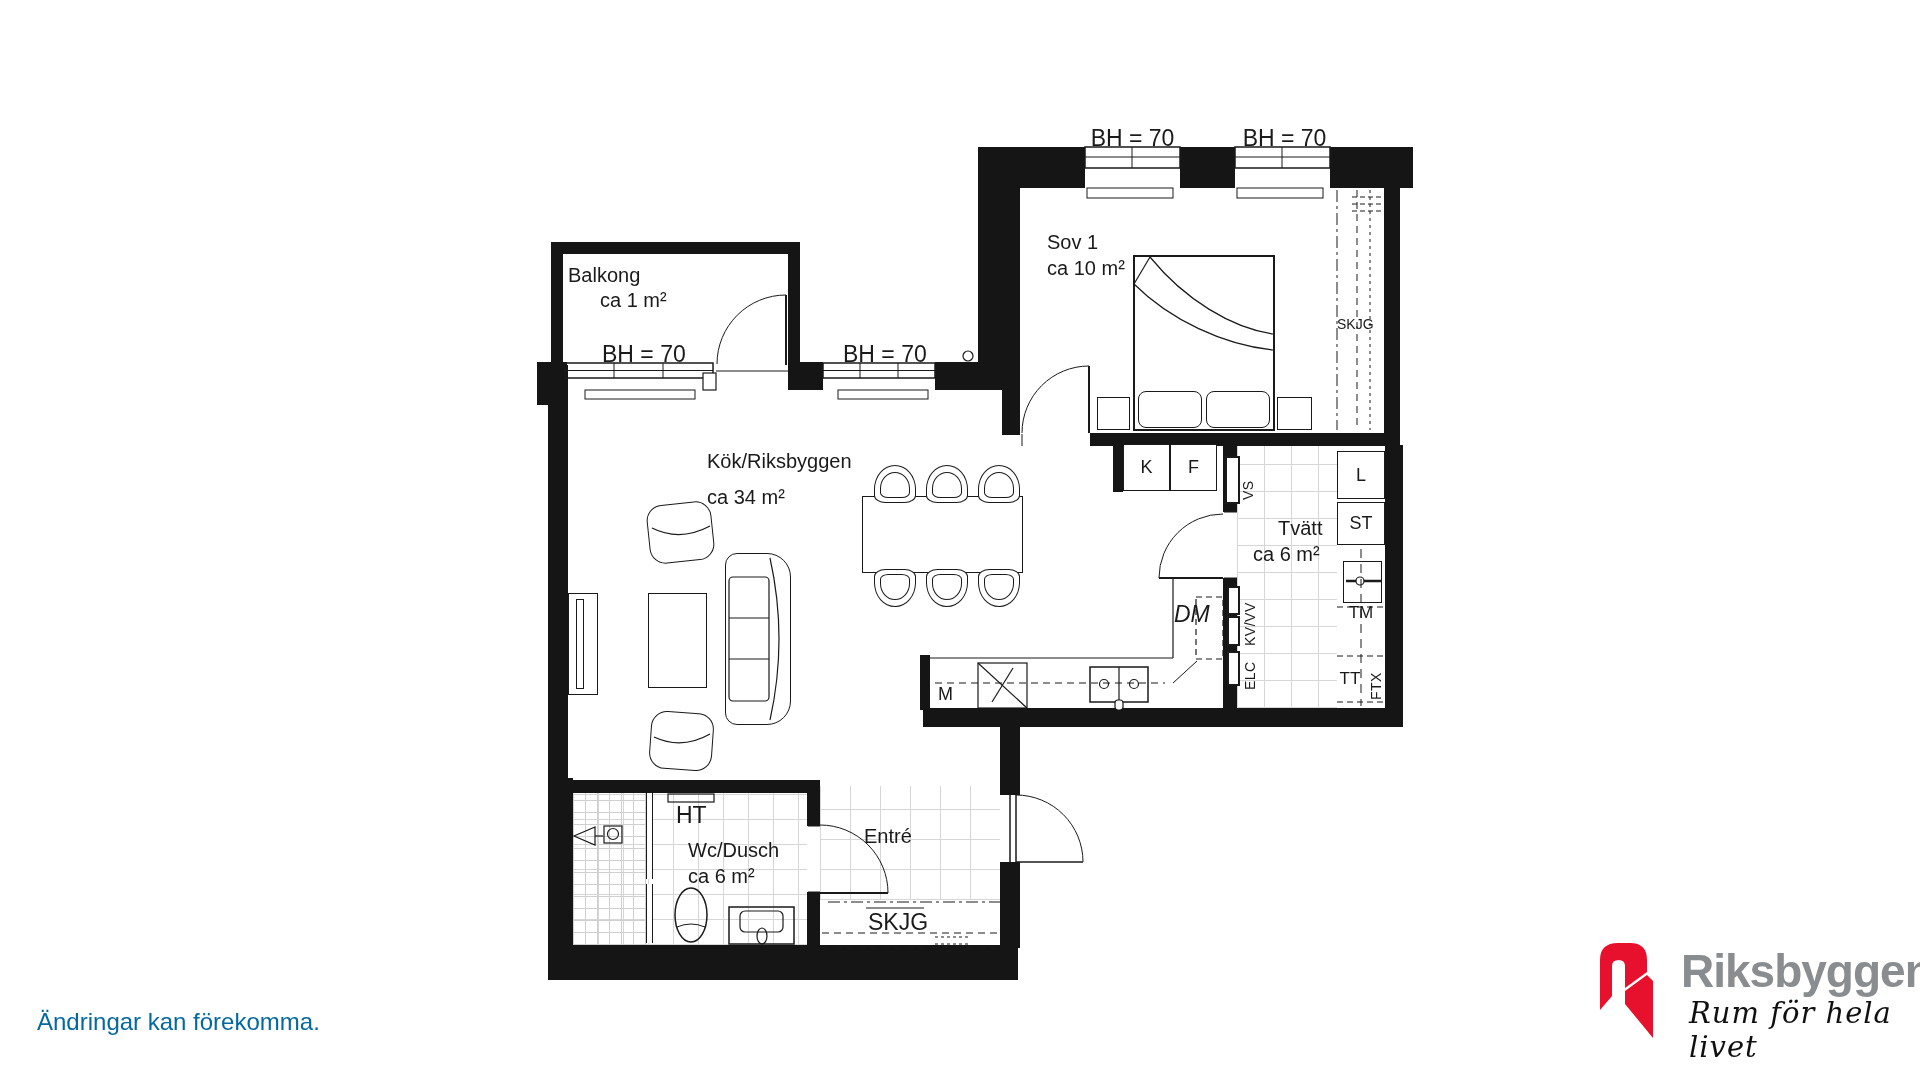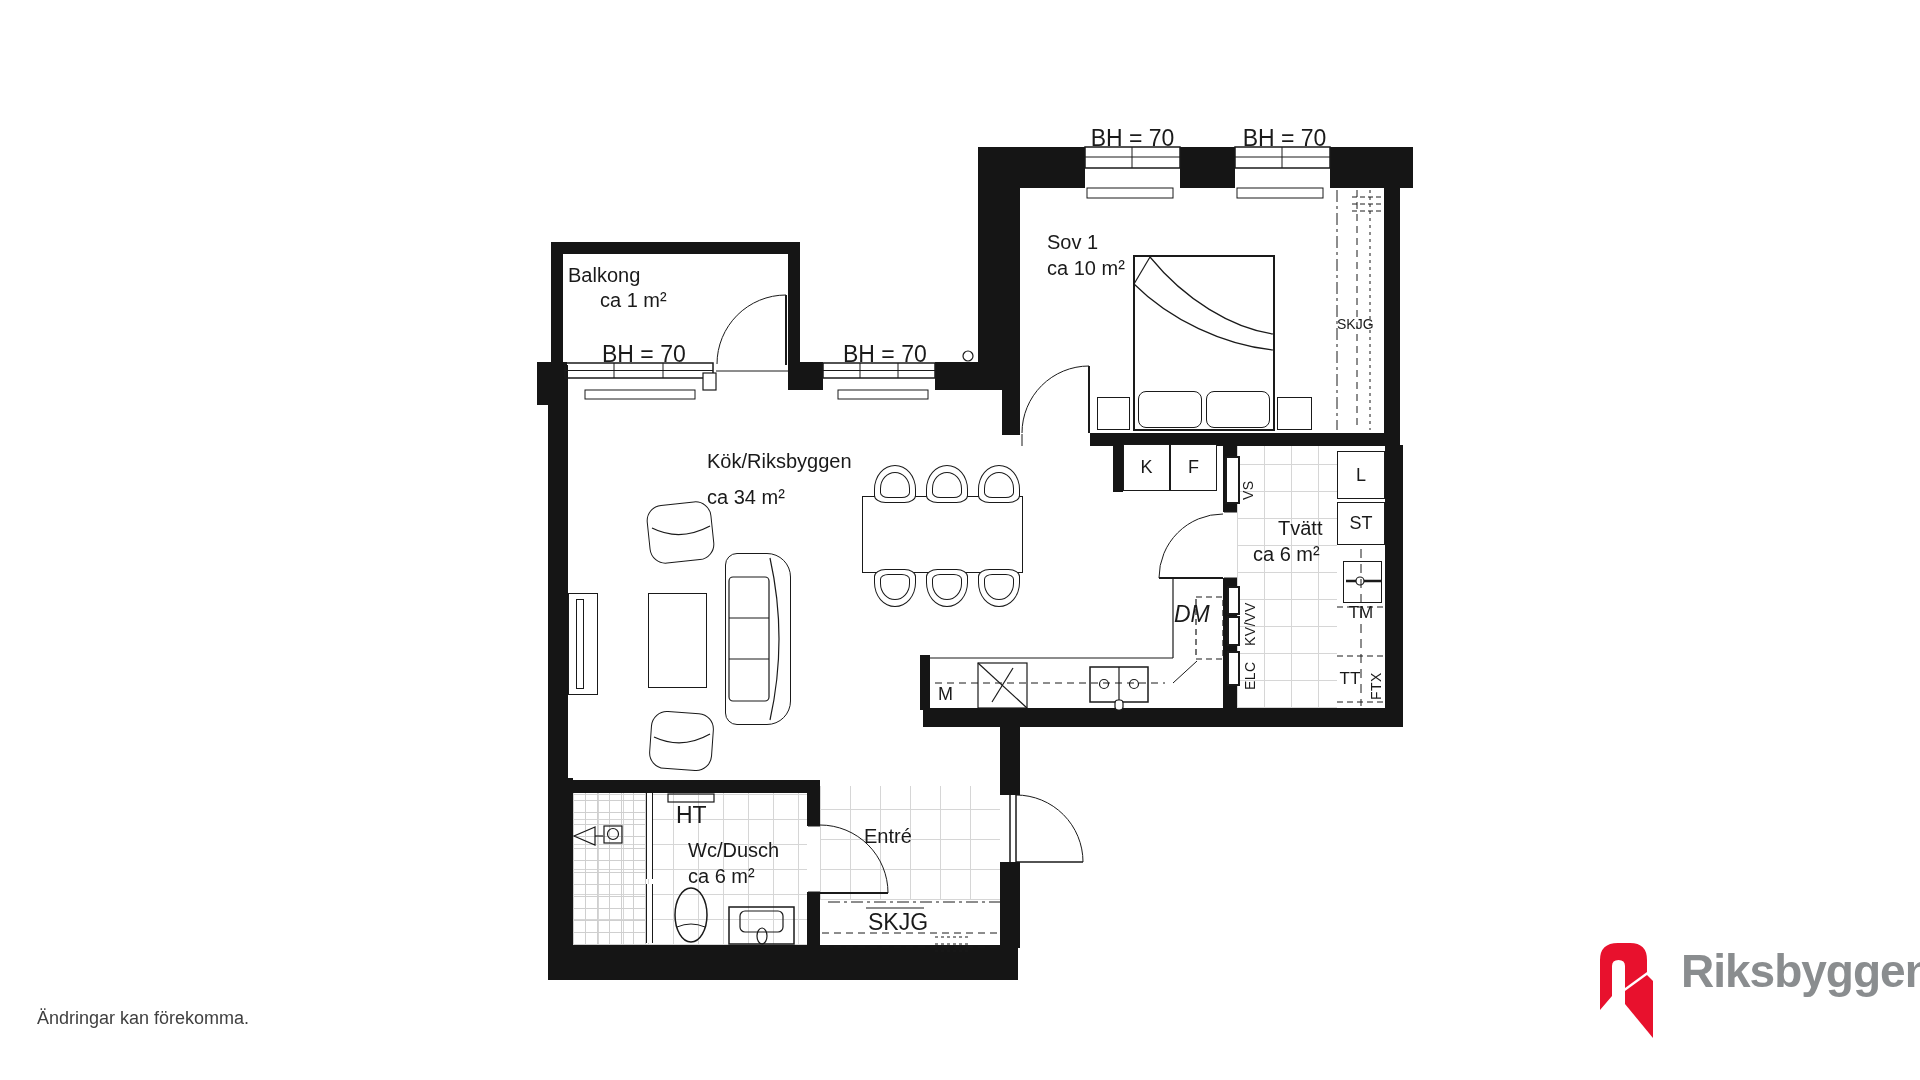--- a/index.html
+++ b/index.html
@@ -26,21 +26,21 @@
      background-image:repeating-linear-gradient(0deg,#d6d6d6 0 1px,transparent 1px 30px),
                       repeating-linear-gradient(90deg,#d6d6d6 0 1px,transparent 1px 30px);}
   .tileT{position:absolute;
      background-image:repeating-linear-gradient(0deg,#d6d6d6 0 1px,transparent 1px 27px),
                       repeating-linear-gradient(90deg,#d6d6d6 0 1px,transparent 1px 27px);}
   .screen{position:absolute;border-left:1.5px solid #1a1a1a;border-right:1.5px solid #1a1a1a;
           box-sizing:border-box;background:#fff;}
   .brand{position:absolute;font-size:46px;font-weight:bold;color:#8a8d8f;letter-spacing:-1px;}
   .tagline{position:absolute;font-family:"DejaVu Serif",serif;font-style:italic;
            font-size:29px;color:#101010;letter-spacing:1px;}
-  .footer{position:absolute;font-size:18px;color:#404040;}
+  .footer{position:absolute;font-size:24px;color:#0369a1;}
   .chair{position:absolute;background:#fff;border:1.5px solid #1a1a1a;box-sizing:border-box;}
   .chair .in{position:absolute;left:5px;right:5px;top:6px;bottom:4px;border:1px solid #1a1a1a;}
   .chT{border-radius:55% 55% 30% 30%/70% 70% 22% 22%;}
   .chT .in{border-radius:55% 55% 30% 30%/70% 70% 22% 22%;}
   .chB{border-radius:30% 30% 55% 55%/22% 22% 70% 70%;}
   .chB .in{border-radius:30% 30% 55% 55%/22% 22% 70% 70%;top:4px;bottom:6px;}
 </style>
 </head>
 <body>
 
@@ -276,15 +276,16 @@
   <div class="rot" style="left:1368px;top:700px;width:48px;">FTX</div>
 
   <div class="footer" style="left:37px;top:1008px;">Ändringar kan förekomma.</div>
 
   <div class="abs" style="left:1585px;top:936px;width:320px;height:110px;">
     <svg class="abs" style="left:5px;top:2px;" width="82" height="102" viewBox="0 0 82 102">
       <path fill="#e8112d" d="M10,72 L10,22 Q10,5 28,5 L40,5 Q57,5 57,22 L57,34 L35,50 L35,28 Q35,22 28.5,22 Q22,22 22,28 L22,58 Z"></path>
       <path fill="#e8112d" d="M35,53 L57,37 L63,43 L63,100 L35,66 Z"></path>
     </svg>
     <div class="brand" style="left:96px;top:8px;">Riksbyggen</div>
+    <div class="tagline" style="left:104px;top:60px;">Rum för hela livet</div>
   </div>
 
 </div>
 
 </body></html>

